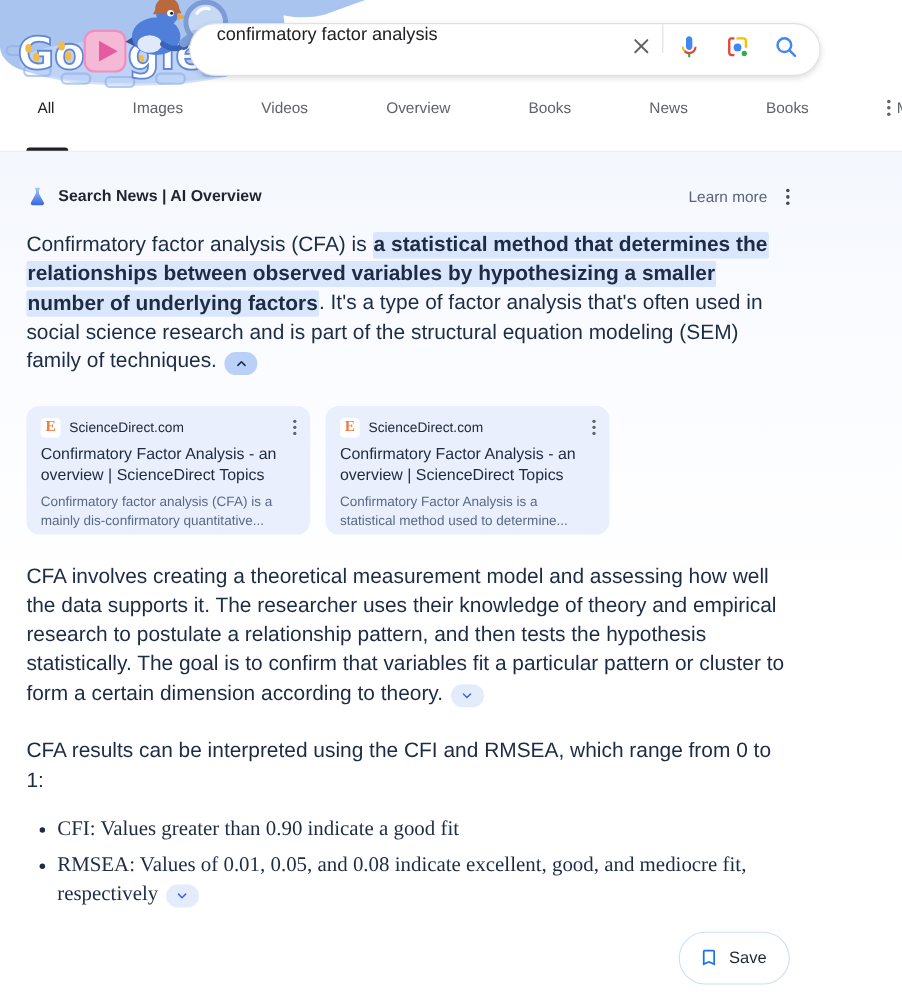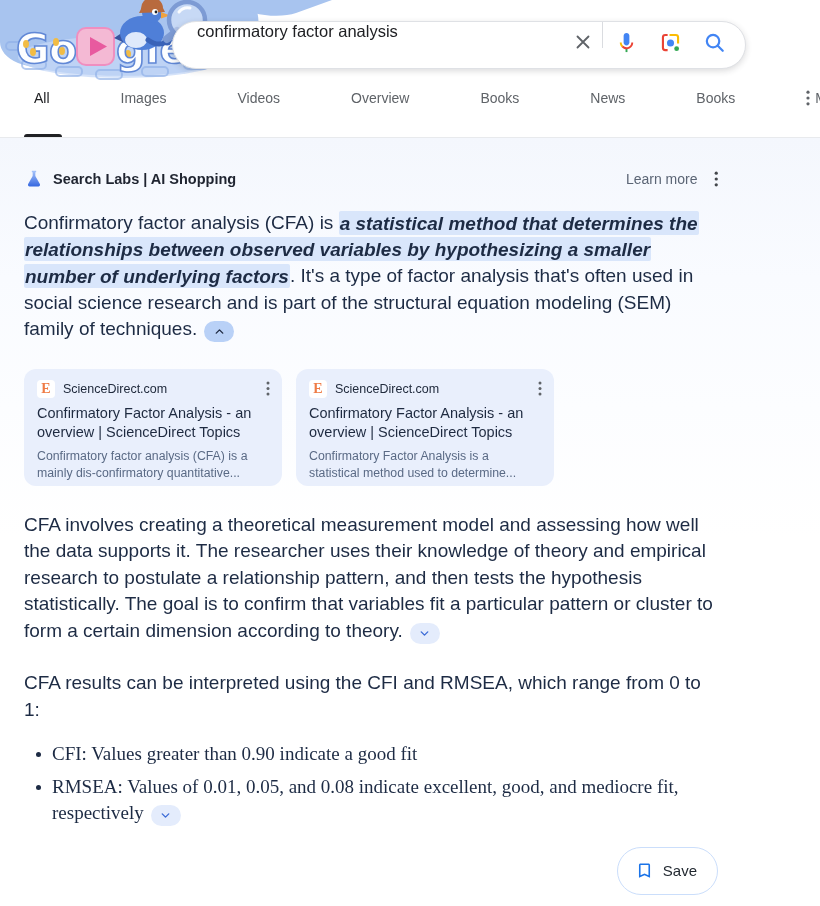--- a/index.html
+++ b/index.html
@@ -48,21 +48,21 @@
   }
   .ai-content { width:694px; }
   .ai-header { display:flex; align-items:center; height:21px; }
   .ai-title { font-size:14.5px; font-weight:bold; color:#1f2430; margin-left:9px; }
   .learn-more { margin-left:auto; font-size:14px; color:#5b6575; }
   .ai-menu-btn { margin-left:16px; display:flex; align-items:center; height:20px; }
 
   .answer-p { margin-top:21px; font-size:19px; line-height:26.5px; color:#1d2b44; }
   .hl {
     background:#d9e6fb; font-weight:bold; border-radius:2px;
-    padding:1.5px 1px; box-decoration-break:clone;font-style:italic; -webkit-box-decoration-break:clone;
+    padding:1.5px 1px; box-decoration-break:clone; -webkit-box-decoration-break:clone;
   }
   .pill {
     display:inline-flex; align-items:center; justify-content:center;
     width:30px; height:21px; border-radius:11px; vertical-align:-3px; margin-left:7px;
   }
   .pill.collapse { background:#b9d1f7; }
   .pill.expand   { background:#e4ecfc; }
 
   .cards-row { display:flex; gap:14px; margin-top:26px; }
   .src-card {
@@ -251,21 +251,21 @@
         <svg width="20" height="20" viewBox="0 0 24 24">
           <defs>
             <linearGradient id="flaskGrad" x1="0" y1="0" x2="0" y2="1">
               <stop offset="0" stop-color="#a9c6fb"></stop>
                 <stop offset="1" stop-color="#3567e0"></stop>
             </linearGradient>
           </defs>
           <path fill="url(#flaskGrad)" d="M9.4 2h5.2v2h-1v4.3l5.42 9.8A2 2 0 0 1 17.27 21H6.73a2 2 0 0 1-1.75-2.9L10.4 8.3V4h-1V2z"></path>
         </svg>
       </span>
-      <span class="ai-title">Search Labs | AI Shopping</span>
+      <span class="ai-title">Search News | AI Overview</span>
       <a class="learn-more">Learn more</a>
       <button class="ai-menu-btn">
         <span style="display:flex">
           <svg width="4.5" height="18" viewBox="0 0 5 18">
               <circle cx="2.5" cy="2.5" r="1.8" fill="#44474c"></circle>
               <circle cx="2.5" cy="9" r="1.8" fill="#44474c"></circle>
               <circle cx="2.5" cy="15.5" r="1.8" fill="#44474c"></circle>
             </svg>
         </span>
       </button>

